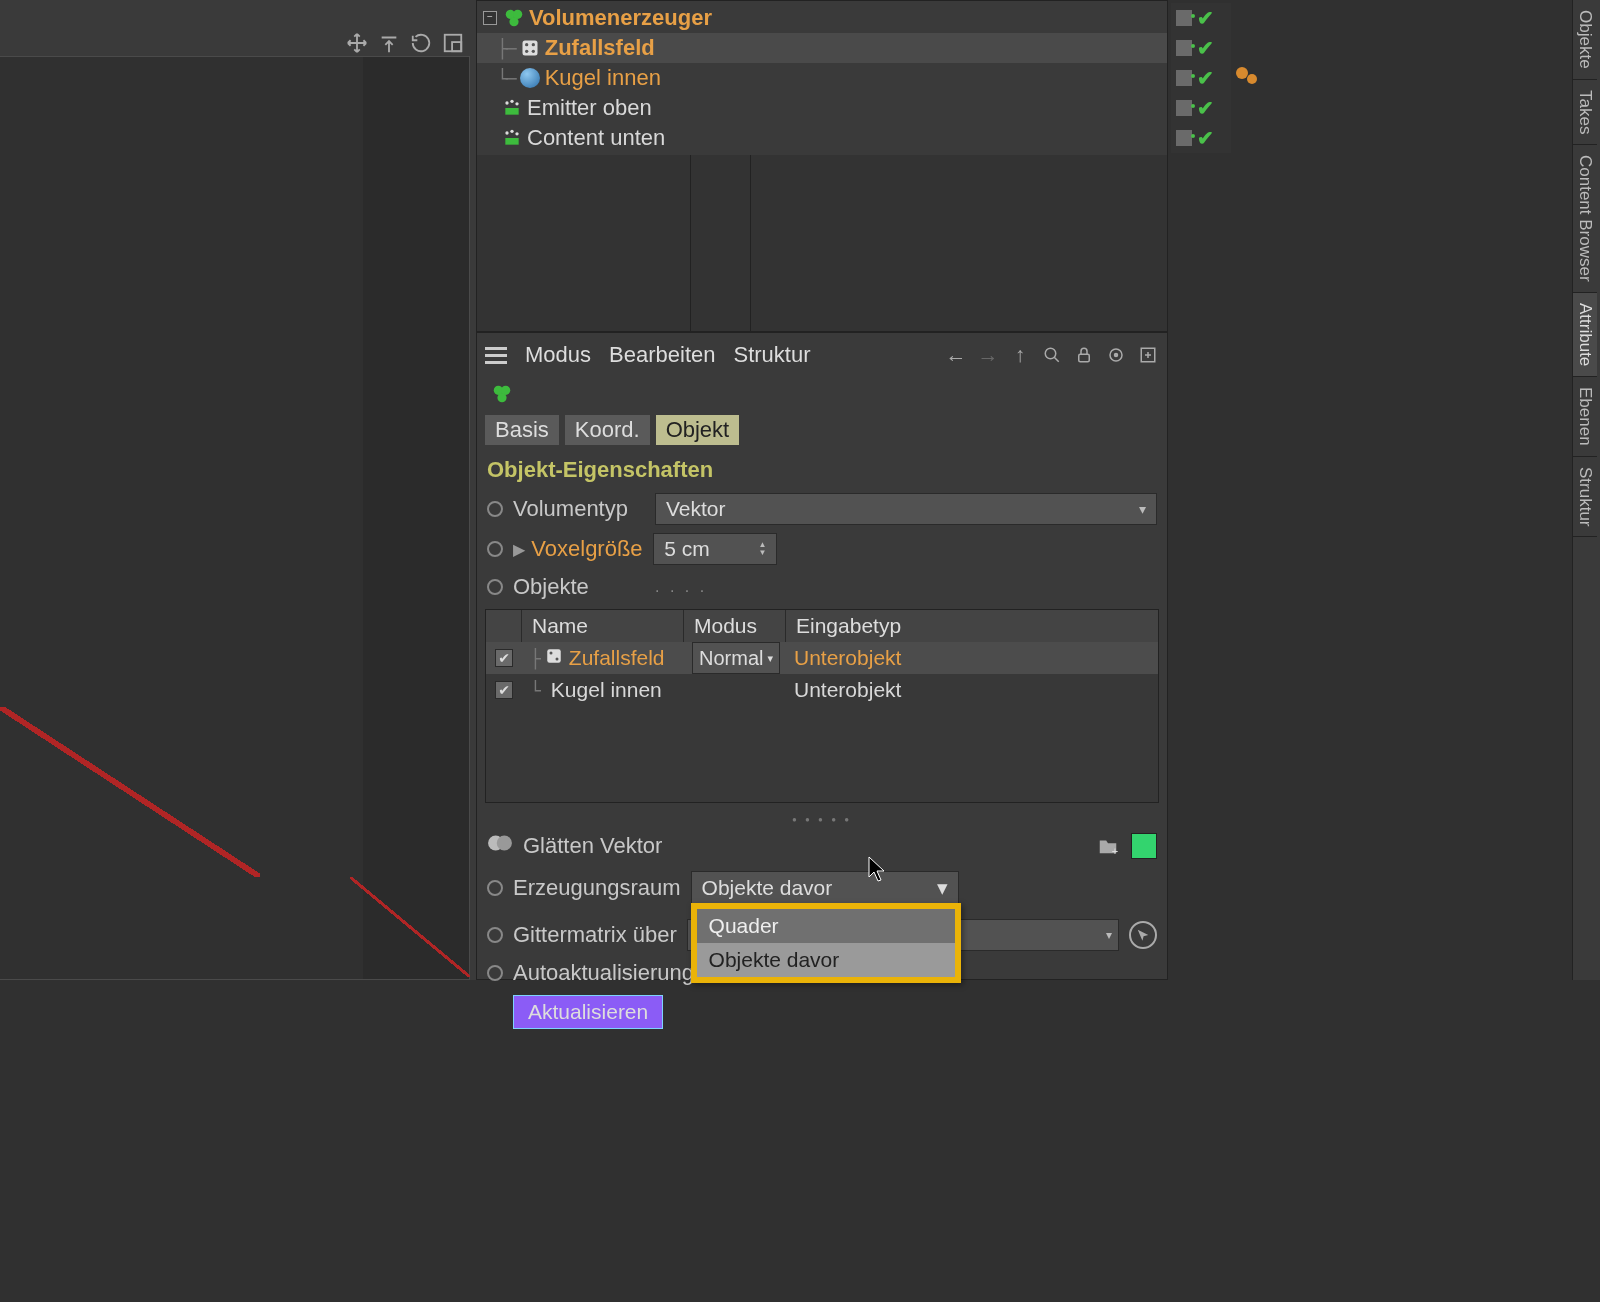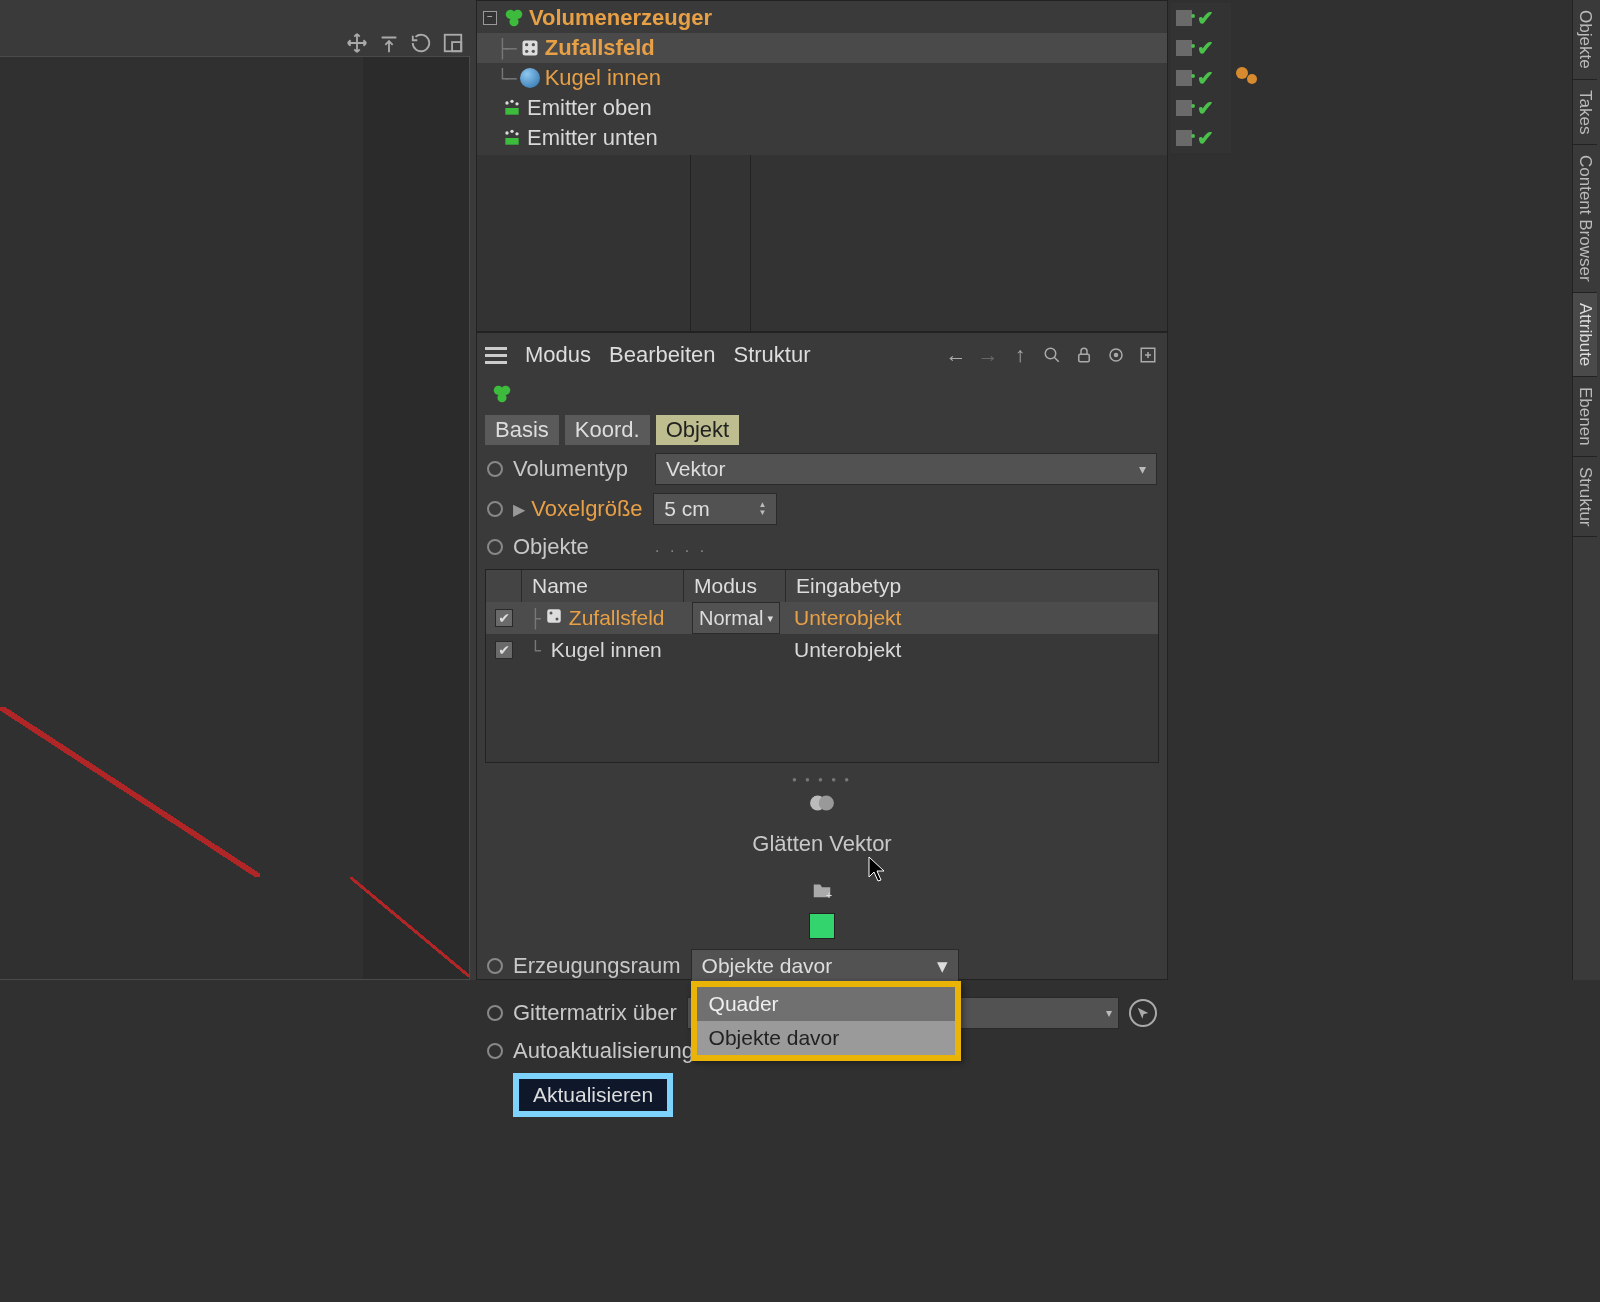--- a/index.html
+++ b/index.html
@@ -83,37 +83,37 @@
   .obj-td.c0 { width: 36px; justify-content: center; }
   .obj-td.c1 { flex: 1; }
   .obj-td.c2 { width: 102px; }
   .obj-td.c3 { width: 372px; }
   .chkbox { width: 18px; height: 18px; background: #6a6a6a; border: 1px solid #2a2a2a; display: flex; align-items: center; justify-content: center; color: #ddd; font-size: 14px; }
   .mini-dd { background: #525252; border: 1px solid #2a2a2a; padding: 1px 6px; font-size: 20px; color: #ddd; display: flex; align-items: center; gap: 4px; height: 32px; }
   .obj-table-body { height: 160px; background: #383838; }
   .handle { text-align: center; color: #777; font-size: 8px; letter-spacing: 3px; padding: 0; margin-top: -4px; }
 
   
-  .glatten-row { display: flex; align-items: center; padding: 6px 10px; gap: 10px; flex-direction: column; }
+  .glatten-row { display: flex; align-items: center; padding: 6px 10px; gap: 10px; }
   .film-icon { width: 26px; height: 26px; background: #33d46e; border: 1px solid #222; }
   .folder-icon { width: 26px; height: 26px; display: flex; align-items: center; justify-content: center; }
 
   
   .dd-container { position: relative; }
   .dd-open { width: 268px; background: #5a5a5a; border: 1px solid #2a2a2a; }
   .dd-selected { padding: 4px 10px; font-size: 21px; color: #ddd; display: flex; justify-content: space-between; align-items: center; height: 32px; background: #525252; }
   .dd-popup { position: absolute; top: 32px; left: 0; width: 270px; background: #707070; border: 6px solid #eab308; z-index: 100; box-shadow: 2px 2px 6px rgba(0,0,0,0.4); }
   .dd-item { padding: 4px 12px; font-size: 21px; color: #eee; cursor: pointer; height: 34px; display: flex; align-items: center; }
   .dd-item.hover { background: #9a9a9a; color: #222; }
 
   .link-field { flex: 1; background: #525252; border: 1px solid #2a2a2a; height: 32px; display: flex; align-items: center; justify-content: flex-end; padding: 0 6px; }
   .circ-btn { width: 28px; height: 28px; border: 2px solid #aaa; border-radius: 50%; display: flex; align-items: center; justify-content: center; color: #aaa; font-size: 14px; }
 
   .chk-small { width: 20px; height: 20px; background: #6a6a6a; border: 1px solid #2a2a2a; display: flex; align-items: center; justify-content: center; color: #ddd; font-size: 14px; }
-  .btn { background: #0f172a; border: 6px solid #7dd3fc; padding: 4px 14px; font-size: 21px; color: #ddd; cursor: pointer; }
+  .btn { background: #8b5cf6; border: 1px solid #7dd3fc; padding: 4px 14px; font-size: 21px; color: #ddd; cursor: pointer; }
 
   
   .cursor { position: absolute; left: 868px; top: 856px; z-index: 200; pointer-events: none; }
 
   
   .wire { position: absolute; background: linear-gradient(to top right, transparent 49%, #b02525 49%, #b02525 51%, transparent 51%); }
 
   
   .sphere { width: 20px; height: 20px; border-radius: 50%; background: radial-gradient(circle at 35% 30%, #8ec8f0, #2a6da8); }
 
@@ -222,21 +222,21 @@
     <div class="tree-row" style="padding-left:6px;">
       <span class="tree-line" style="width:14px;display:inline-block;"></span>
       <span class="obj-icon">
           <svg width="20" height="20" viewBox="0 0 24 24">
             <rect x="4" y="12" width="16" height="8" fill="#3dbb3d"></rect>
             <circle cx="6" cy="6" r="2" fill="#ddd"></circle>
             <circle cx="12" cy="4" r="2" fill="#ddd"></circle>
             <circle cx="18" cy="7" r="2" fill="#ddd"></circle>
           </svg>
         </span>
-      <span class="obj-label white">Emitter unten</span>
+      <span class="obj-label white">Content unten</span>
       <div class="tag-col">
           <span class="chk-grey"></span>
           <span class="green-check">✔</span>
         </div>
     </div>
   </div>
   <div class="tree-cols">
     <div class="tree-col1"></div>
       <div class="tree-col2"></div>
       <div class="tree-col3"></div>
@@ -302,20 +302,21 @@
         </svg>
       </span>
   </div>
 
   <div class="tab-row">
     <div class="tab">Basis</div>
     <div class="tab">Koord.</div>
     <div class="tab active">Objekt</div>
   </div>
 
+  <div class="section-title">Objekt-Eigenschaften</div>
 
   <div class="prop-row">
     <span class="bullet"></span>
     <span class="prop-label">Volumentyp</span>
     <div class="dropdown">
       <span>Vektor</span>
       <span class="chev">▾</span>
     </div>
   </div>
 

